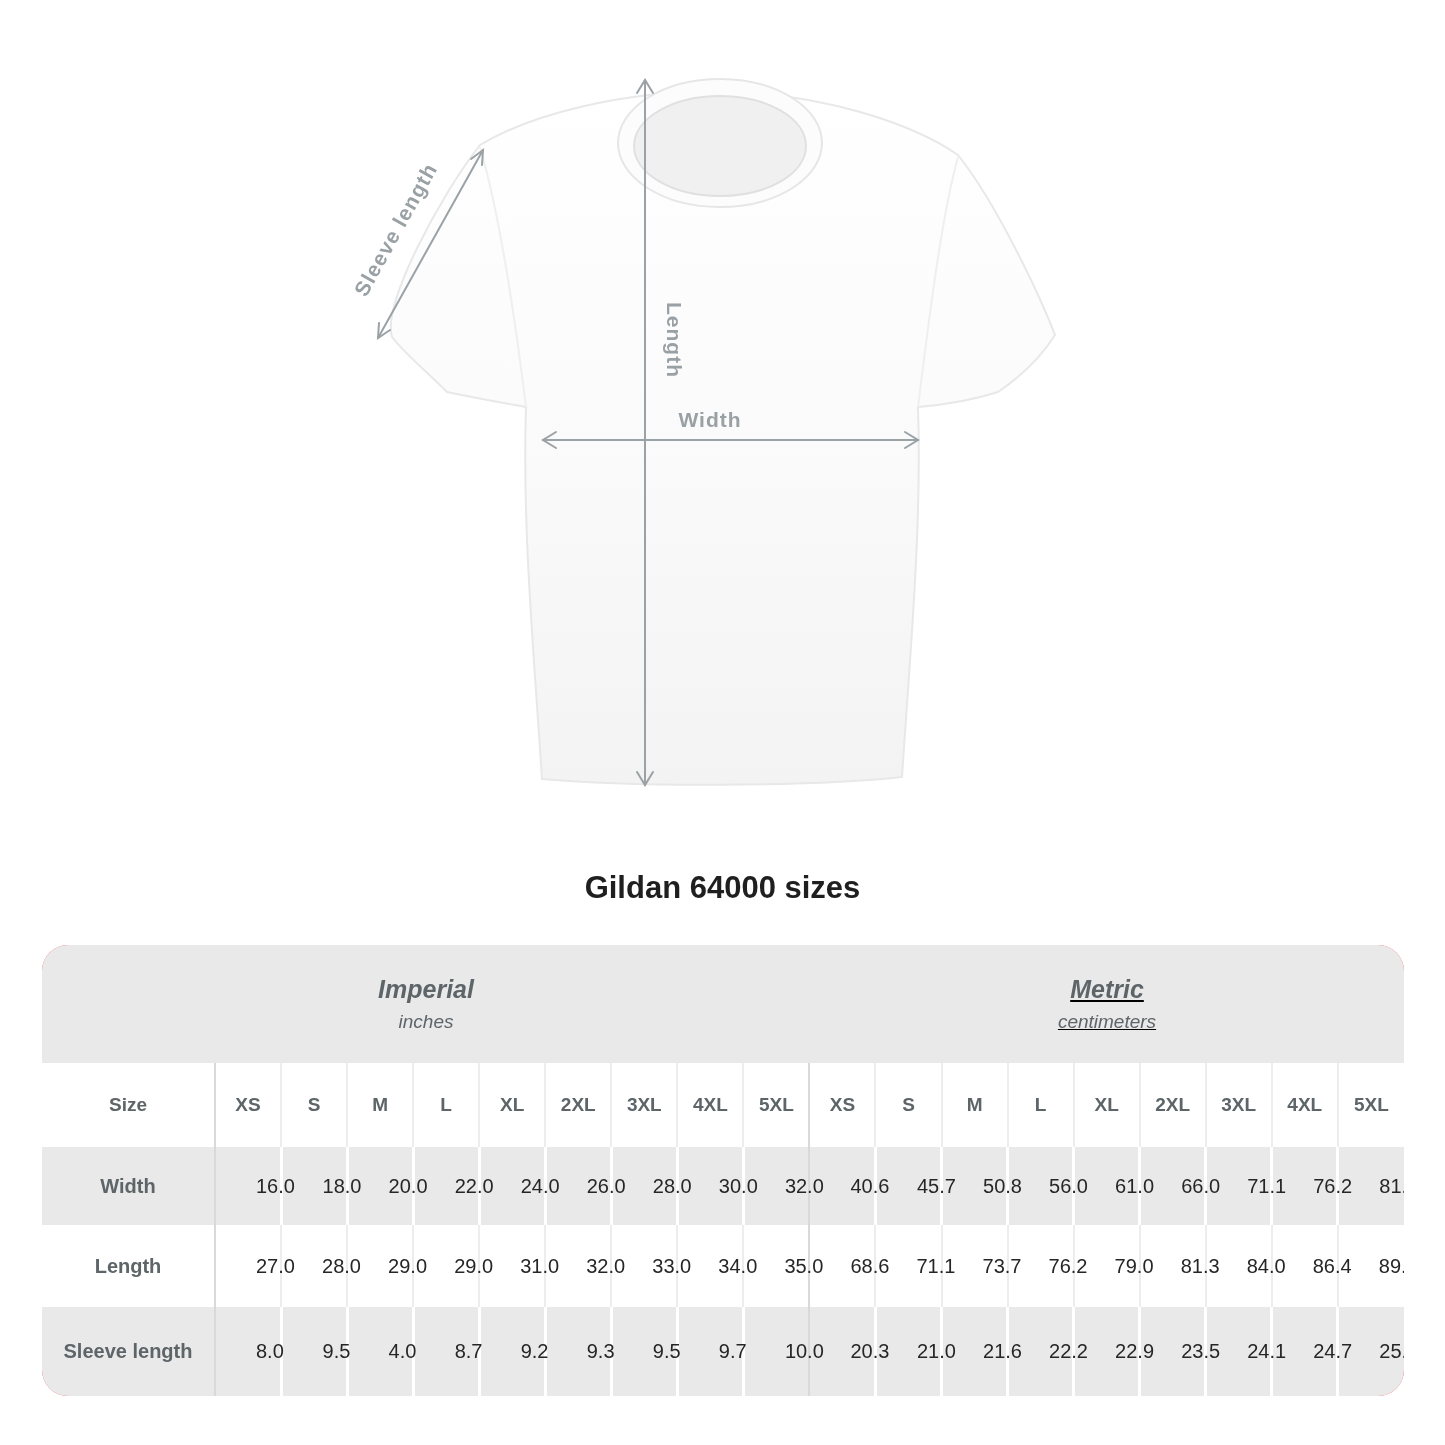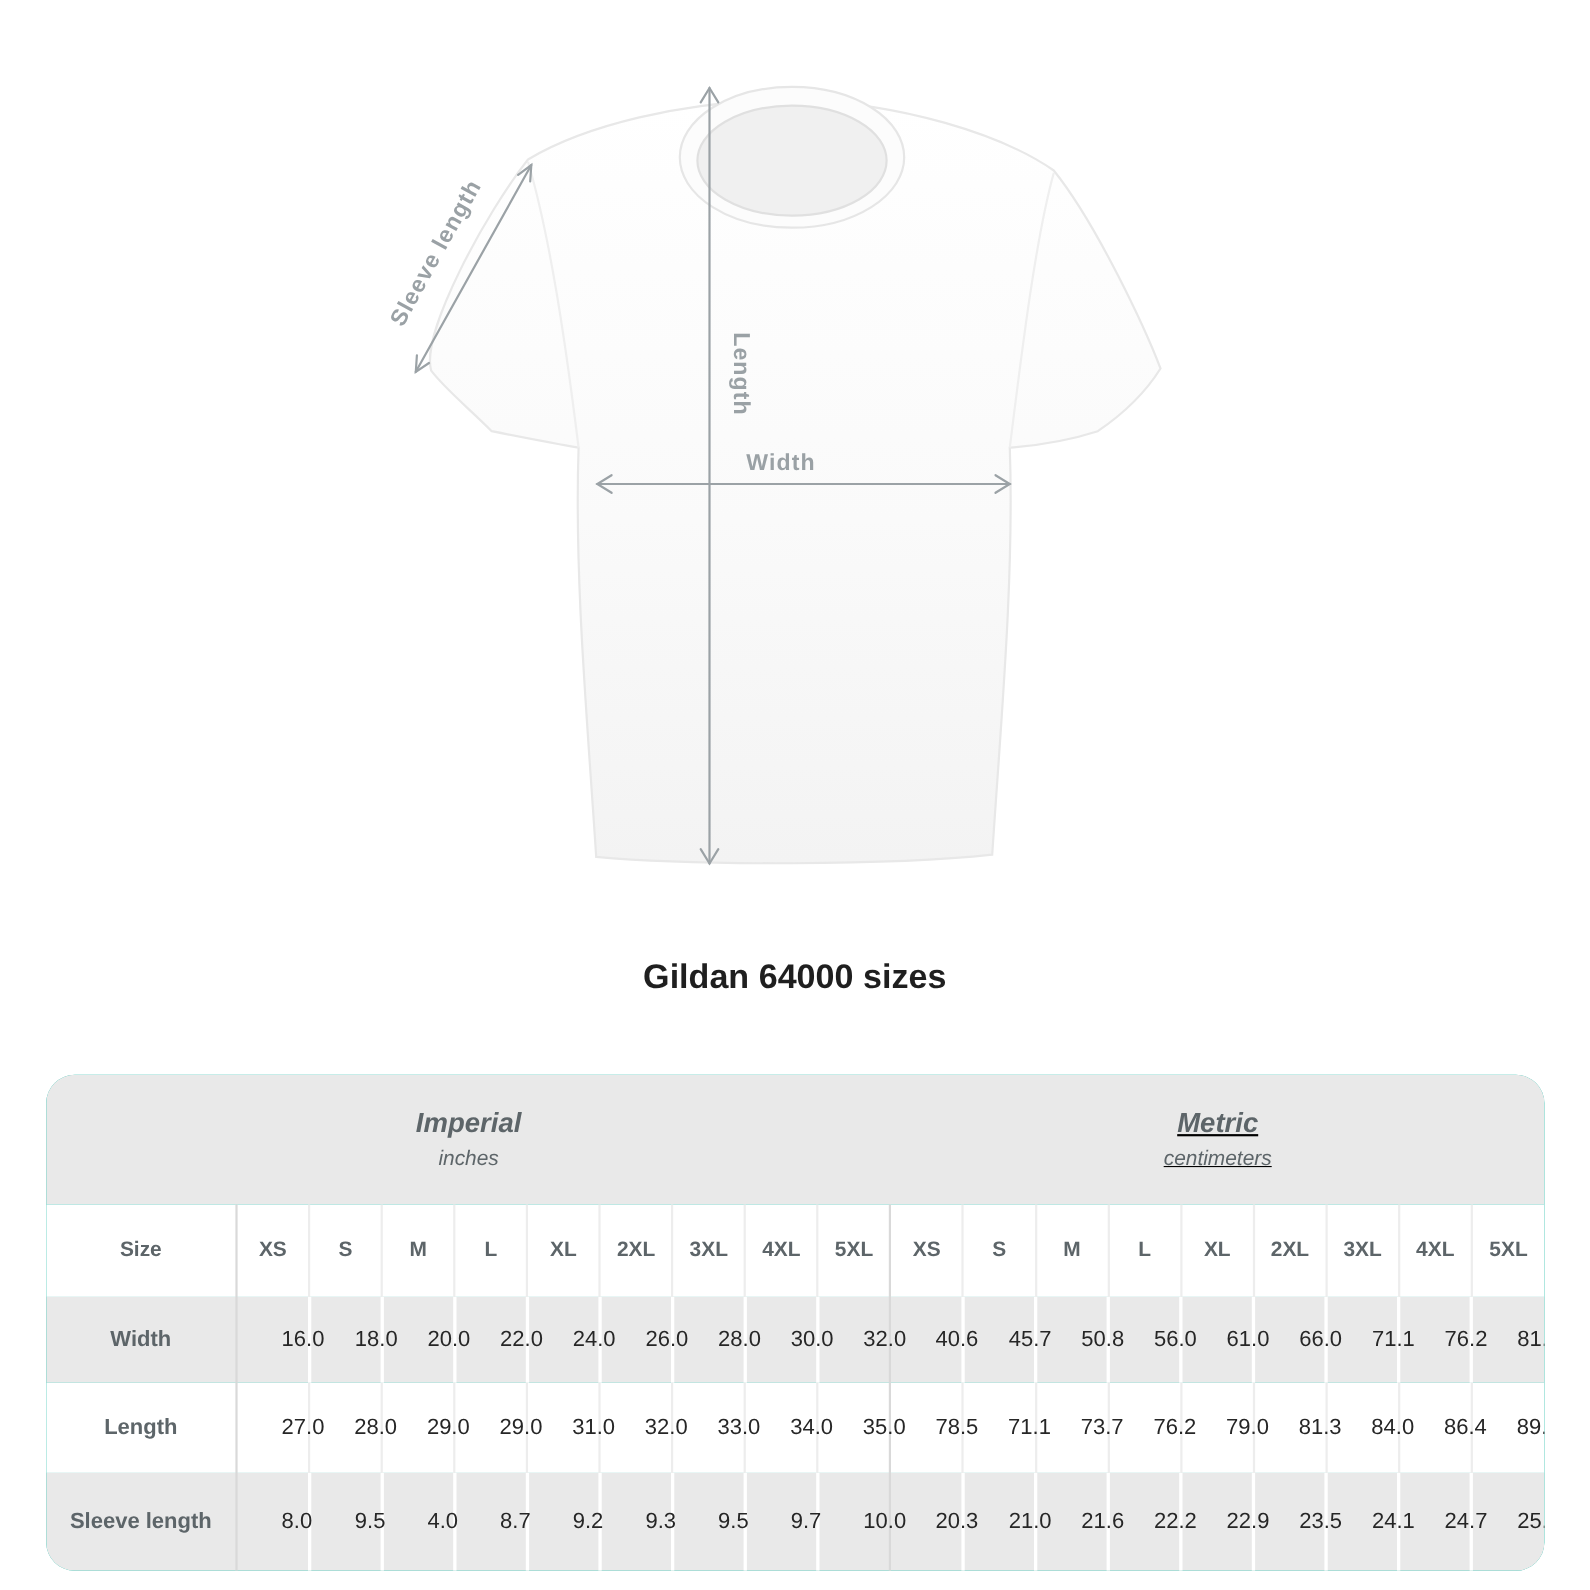--- a/index.html
+++ b/index.html
@@ -15,21 +15,21 @@
     position:absolute;left:0;top:846px;width:1445px;text-align:center;
     font-size:31px;font-weight:bold;color:#1f1f1f;line-height:36px;margin-top:24px;
   }
   .tolerance-note{
     position:absolute;left:0;top:895px;width:1445px;text-align:center;
     font-size:19px;font-style:italic;color:#4c4c4c;line-height:26px;
   }
   
   .size-table{
     position:absolute;left:42px;top:945px;width:1362px;
-    border-radius:26px;overflow:hidden;background:#14b8a6;margin-top:32px;
+    border-radius:26px;overflow:hidden;background:#ef4444;
   }
   .band{display:flex;background:#e9e9e9;height:118px;}
   .band .half{display:flex;flex-direction:column;align-items:center;justify-content:center;gap:7px;}
   .half-imperial{width:768px;}
   .half-metric{flex:1;text-decoration:underline;}
   .section-title{margin:0;font-size:25px;font-weight:bold;font-style:italic;color:#5d6569;}
   .section-subtitle{font-size:19px;font-style:italic;color:#5d6569;}
   table.grid{border-collapse:collapse;table-layout:fixed;width:100%;}
   col.label-col{width:173px;}
   .grid th,.grid td{text-align:center;vertical-align:middle;padding:0;}
@@ -191,21 +191,21 @@
             <th>Length</th>
             <td class="b sec">27.0</td>
             <td class="b">28.0</td>
             <td class="b">29.0</td>
             <td class="b">29.0</td>
             <td class="b">31.0</td>
             <td class="b">32.0</td>
             <td class="b">33.0</td>
             <td class="b">34.0</td>
             <td class="b">35.0</td>
-            <td class="b sec">78.5</td>
+            <td class="b sec">68.6</td>
             <td class="b">71.1</td>
             <td class="b">73.7</td>
             <td class="b">76.2</td>
             <td class="b">79.0</td>
             <td class="b">81.3</td>
             <td class="b">84.0</td>
             <td class="b">86.4</td>
             <td class="b">89.0</td>
           </tr>
           <tr class="data-row r-sleeve alt">

